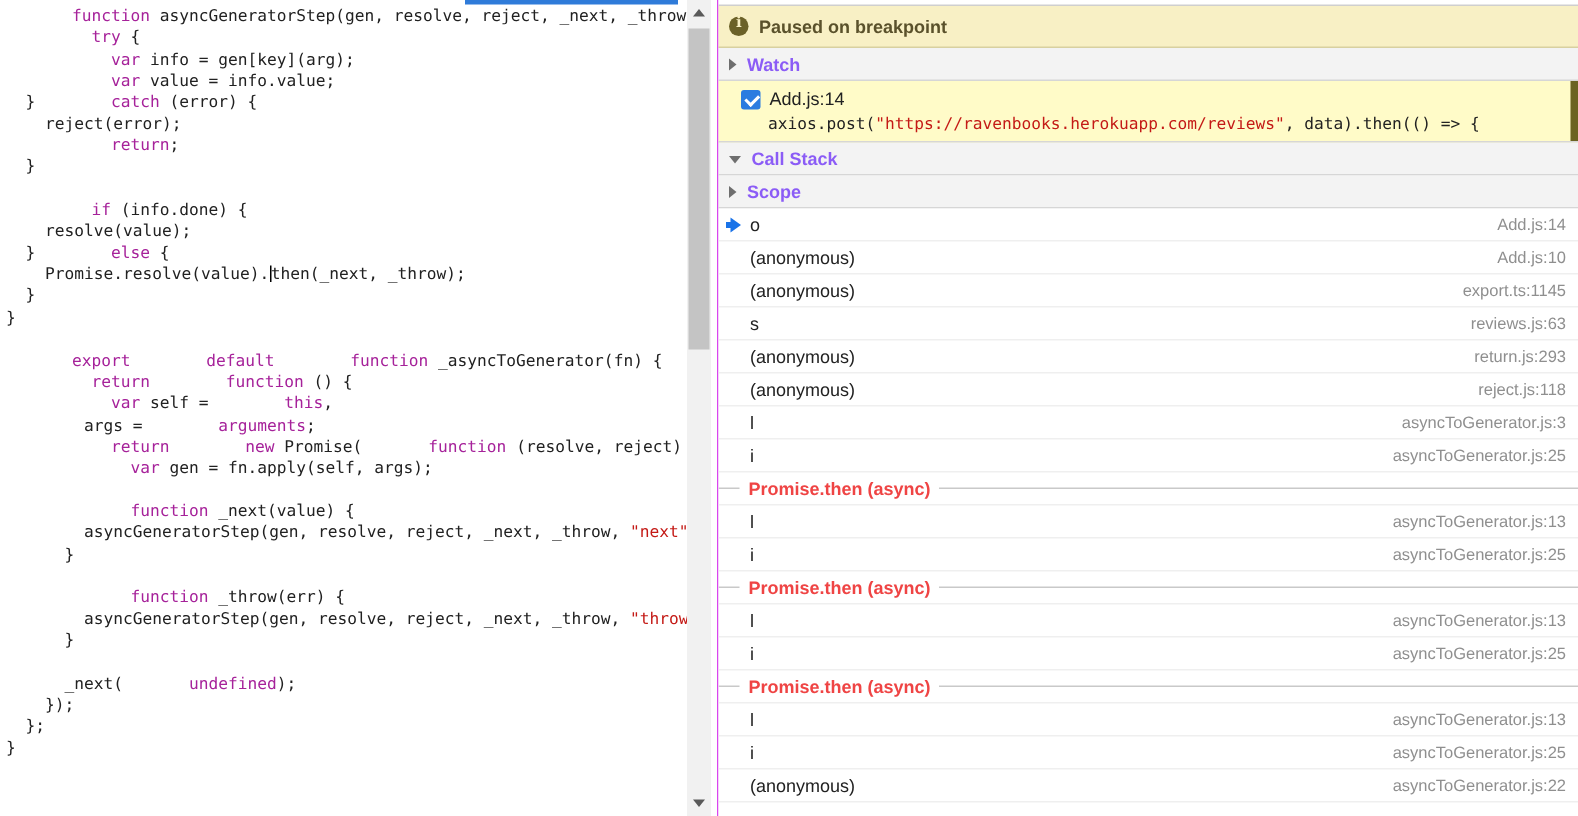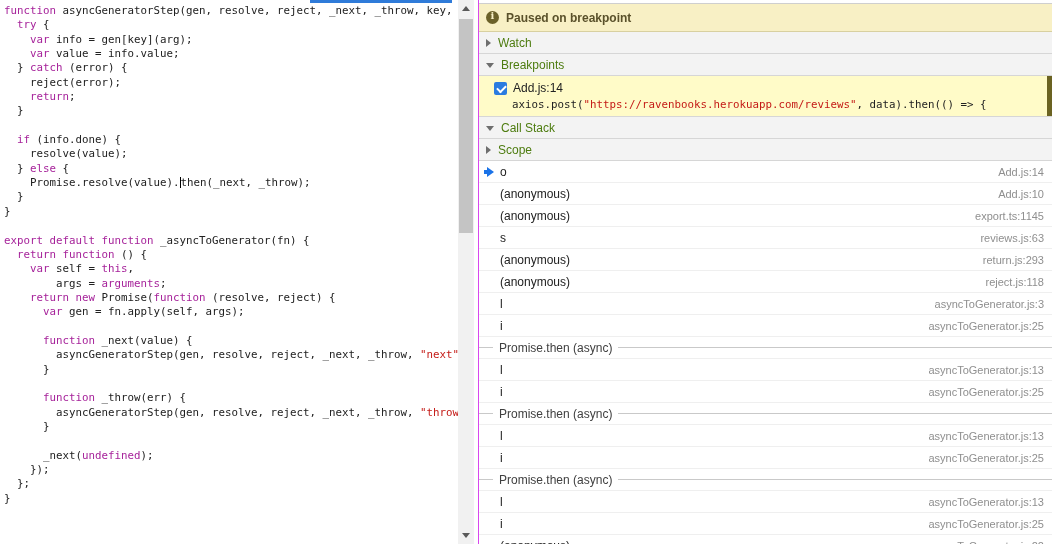--- a/index.html
+++ b/index.html
@@ -7,21 +7,21 @@
               font-family:"Liberation Sans","DejaVu Sans",sans-serif; }
   .app { position:relative; width:1052px; height:544px; display:flex; background:#fff; }
 
   
   .editor-pane { position:relative; width:458px; height:544px; overflow:hidden; background:#fff; }
   .tab-indicator { position:absolute; top:0; left:310px; width:142px; height:3px; background:#2f7bd9; }
   .code-lines { position:absolute; top:4px; left:4px; right:0;
                 font-family:"DejaVu Sans Mono","Liberation Mono",monospace;
                 font-size:10.8px; line-height:14.35px; white-space:pre; color:#212121; }
   .cl { height:14.35px; overflow:hidden; }
-  .tok-kw { color:#a6229a; }
+  .tok-kw { color:#a6229a;margin-left:44px; }
   .tok-str { color:#c41a16; }
   .caret { display:inline-block; width:1px; height:11px; background:#000; vertical-align:-2px; }
 
   
   .vscroll { position:relative; width:16px; height:544px; background:#f1f1f1; flex:none; }
   .sb-up, .sb-down { position:absolute; left:4px; width:0; height:0; }
   .sb-up   { top:6px;    border-left:4px solid transparent; border-right:4px solid transparent; border-bottom:5px solid #5a5a5a; }
   .sb-down { bottom:6px; border-left:4px solid transparent; border-right:4px solid transparent; border-top:5px solid #5a5a5a; }
   .sb-thumb { position:absolute; top:19px; left:1px; right:1px; height:214px; background:#c4c4c4; }
 
@@ -33,21 +33,21 @@
   .top-strip { height:4px; background:#fff; border-bottom:1px solid #cfcfcf; flex:none; }
 
   .banner { height:28px; flex:none; background:#f8f0c5; border-bottom:1px solid #d8d0a0;
             display:flex; align-items:center; padding-left:7px; }
   .banner-icon { width:13px; height:13px; border-radius:50%; background:#6b6128; position:relative; flex:none; }
   .banner-icon::after { content:"i"; position:absolute; left:0; top:-1px; width:13px; text-align:center;
                         color:#f8f0c5; font:bold 10px "DejaVu Serif",serif; }
   .banner-label { margin-left:7px; font-weight:bold; color:#5a512b; }
 
   .section-header { height:22px; flex:none; background:#f3f3f3; border-bottom:1px solid #d6d6d6;
-                    display:flex; align-items:center; padding-left:7px; color:#4d7c0f; }
+                    display:flex; align-items:center; padding-left:7px; color:#8b5cf6;font-weight:bold; }
   .tri { width:0; height:0; margin-right:7px; flex:none; }
   .tri.collapsed { border-top:4px solid transparent; border-bottom:4px solid transparent; border-left:5px solid #6e6e6e; }
   .tri.expanded  { border-left:4px solid transparent; border-right:4px solid transparent; border-top:5px solid #6e6e6e; margin-top:2px; }
 
   
   .bp-item { height:41px; flex:none; background:#fffbc8; border-bottom:1px solid #d6d6d6;
              position:relative; padding:5px 0 0 15px; overflow:hidden; }
   .bp-line1 { display:flex; align-items:center; }
   .bp-check { width:13px; height:13px; background:#2b7ce0; border-radius:2px; position:relative; flex:none; }
   .bp-check::after { content:""; position:absolute; left:3px; top:3px; width:7px; height:4px;
@@ -62,21 +62,21 @@
   .frame { height:22px; display:flex; align-items:center; padding:0 8px 0 21px;
            border-bottom:1px solid #efefef; position:relative; }
   .fname { flex:1; color:#222; overflow:hidden; white-space:nowrap; }
   .floc  { color:#8f8f8f; font-size:11px; flex:none; }
   .exec-arrow { position:absolute; left:5px; top:50%; width:10px; height:0; display:none; }
   .frame.active .exec-arrow { display:block; }
   .exec-arrow::before { content:""; position:absolute; left:0; top:-2px; width:4px; height:4px; background:#1a73e8; }
   .exec-arrow::after  { content:""; position:absolute; left:3px; top:-5px; width:0; height:0;
                         border-left:7px solid #1a73e8; border-top:5px solid transparent; border-bottom:5px solid transparent; }
   .sep-row { height:22px; display:flex; align-items:center; border-bottom:1px solid #efefef; }
-  .sep-label { font-weight:normal; color:#404040; flex:none; }
+  .sep-label { font-weight:bold; color:#ef4444; flex:none; }
   .sline { height:1px; background:#c9c9c9; flex:none; }
   .sline.s1 { width:14px; margin-right:6px; }
   .sline.s2 { flex:1; margin-left:6px; }
 </style>
 </head>
 <body>
 
 <div class="app">
 
   <div class="editor-pane">
@@ -98,24 +98,20 @@
     <div class="banner">
       <span class="banner-icon"></span>
       <span class="banner-label">Paused on breakpoint</span>
     </div>
 
     <div class="section-header">
       <span class="tri collapsed"></span>
       <span>Watch</span>
     </div>
 
-    <div class="section-header">
-      <span class="tri expanded"></span>
-      <span>Breakpoints</span>
-    </div>
 
     <div class="bp-item">
       <div class="bp-line1">
         <span class="bp-check"></span>
         <span class="bp-loc">Add.js:14</span>
       </div>
       <div class="bp-code">axios.post(<span class="tok-str">"https://ravenbooks.herokuapp.com/reviews"</span>, data).then(() =&gt; {</div>
       <div class="bp-strip"></div>
     </div>
 

